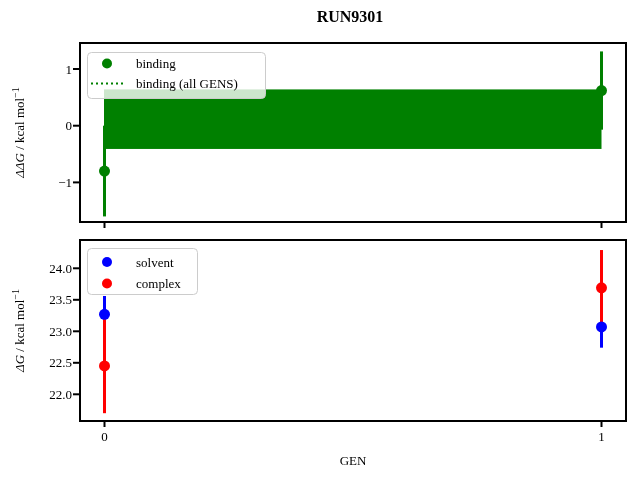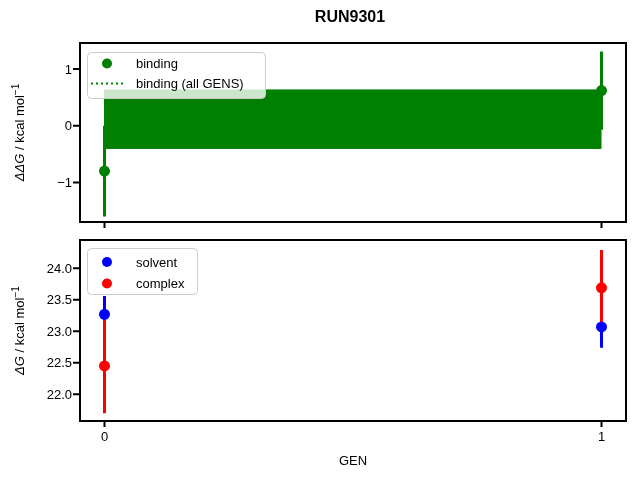--- a/index.html
+++ b/index.html
@@ -1,22 +1,21 @@
 <!DOCTYPE html>
 <html><head>
 <meta charset="utf-8">
 <style>
   html,body{margin:0;padding:0;background:#fff;}
   #figure{
     position:relative;
     width:640px;height:480px;
     background:#ffffff;
-    font-family:Liberation Sans, sans-serif;
+    font-family:Liberation Serif, serif;
     overflow:hidden;
-    border-radius:12px;
   }
   svg text{fill:#000000;}
 </style>
 </head>
 <body>
 
 <div id="figure">
 <svg width="640" height="480" viewBox="0 0 640 480">
 
   <text x="350" y="22" text-anchor="middle" font-size="16" font-weight="bold">RUN9301</text>

